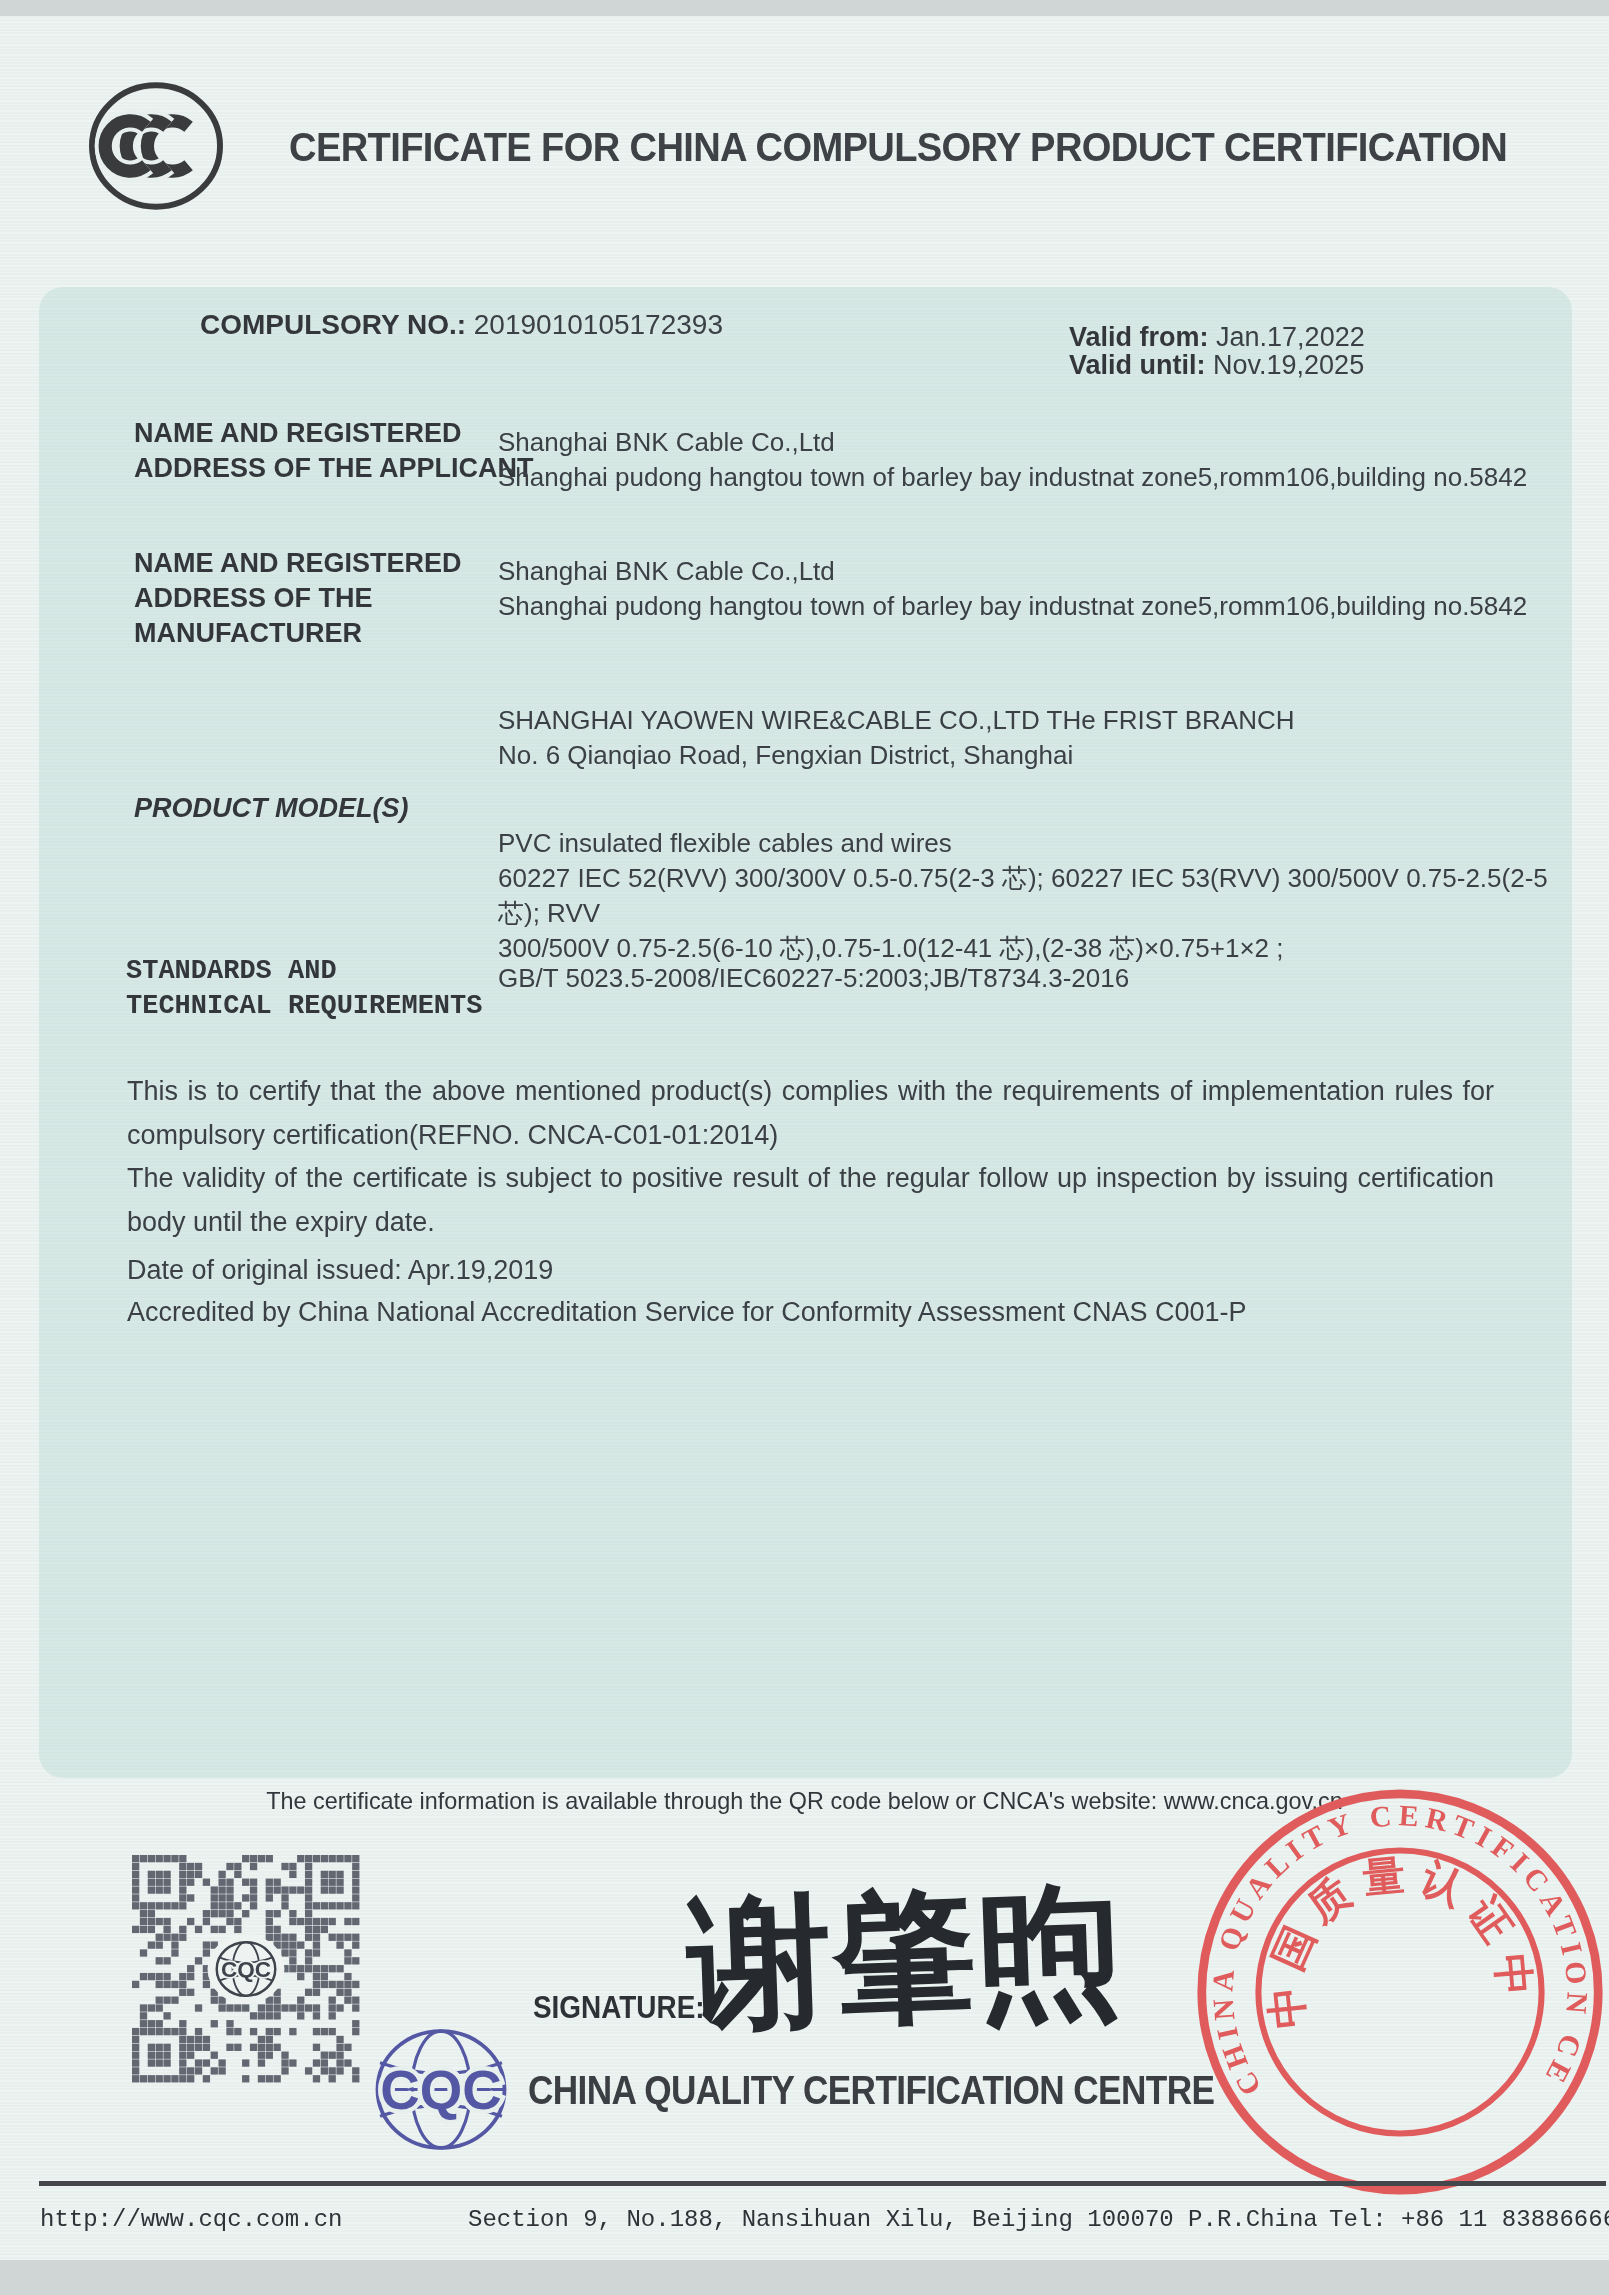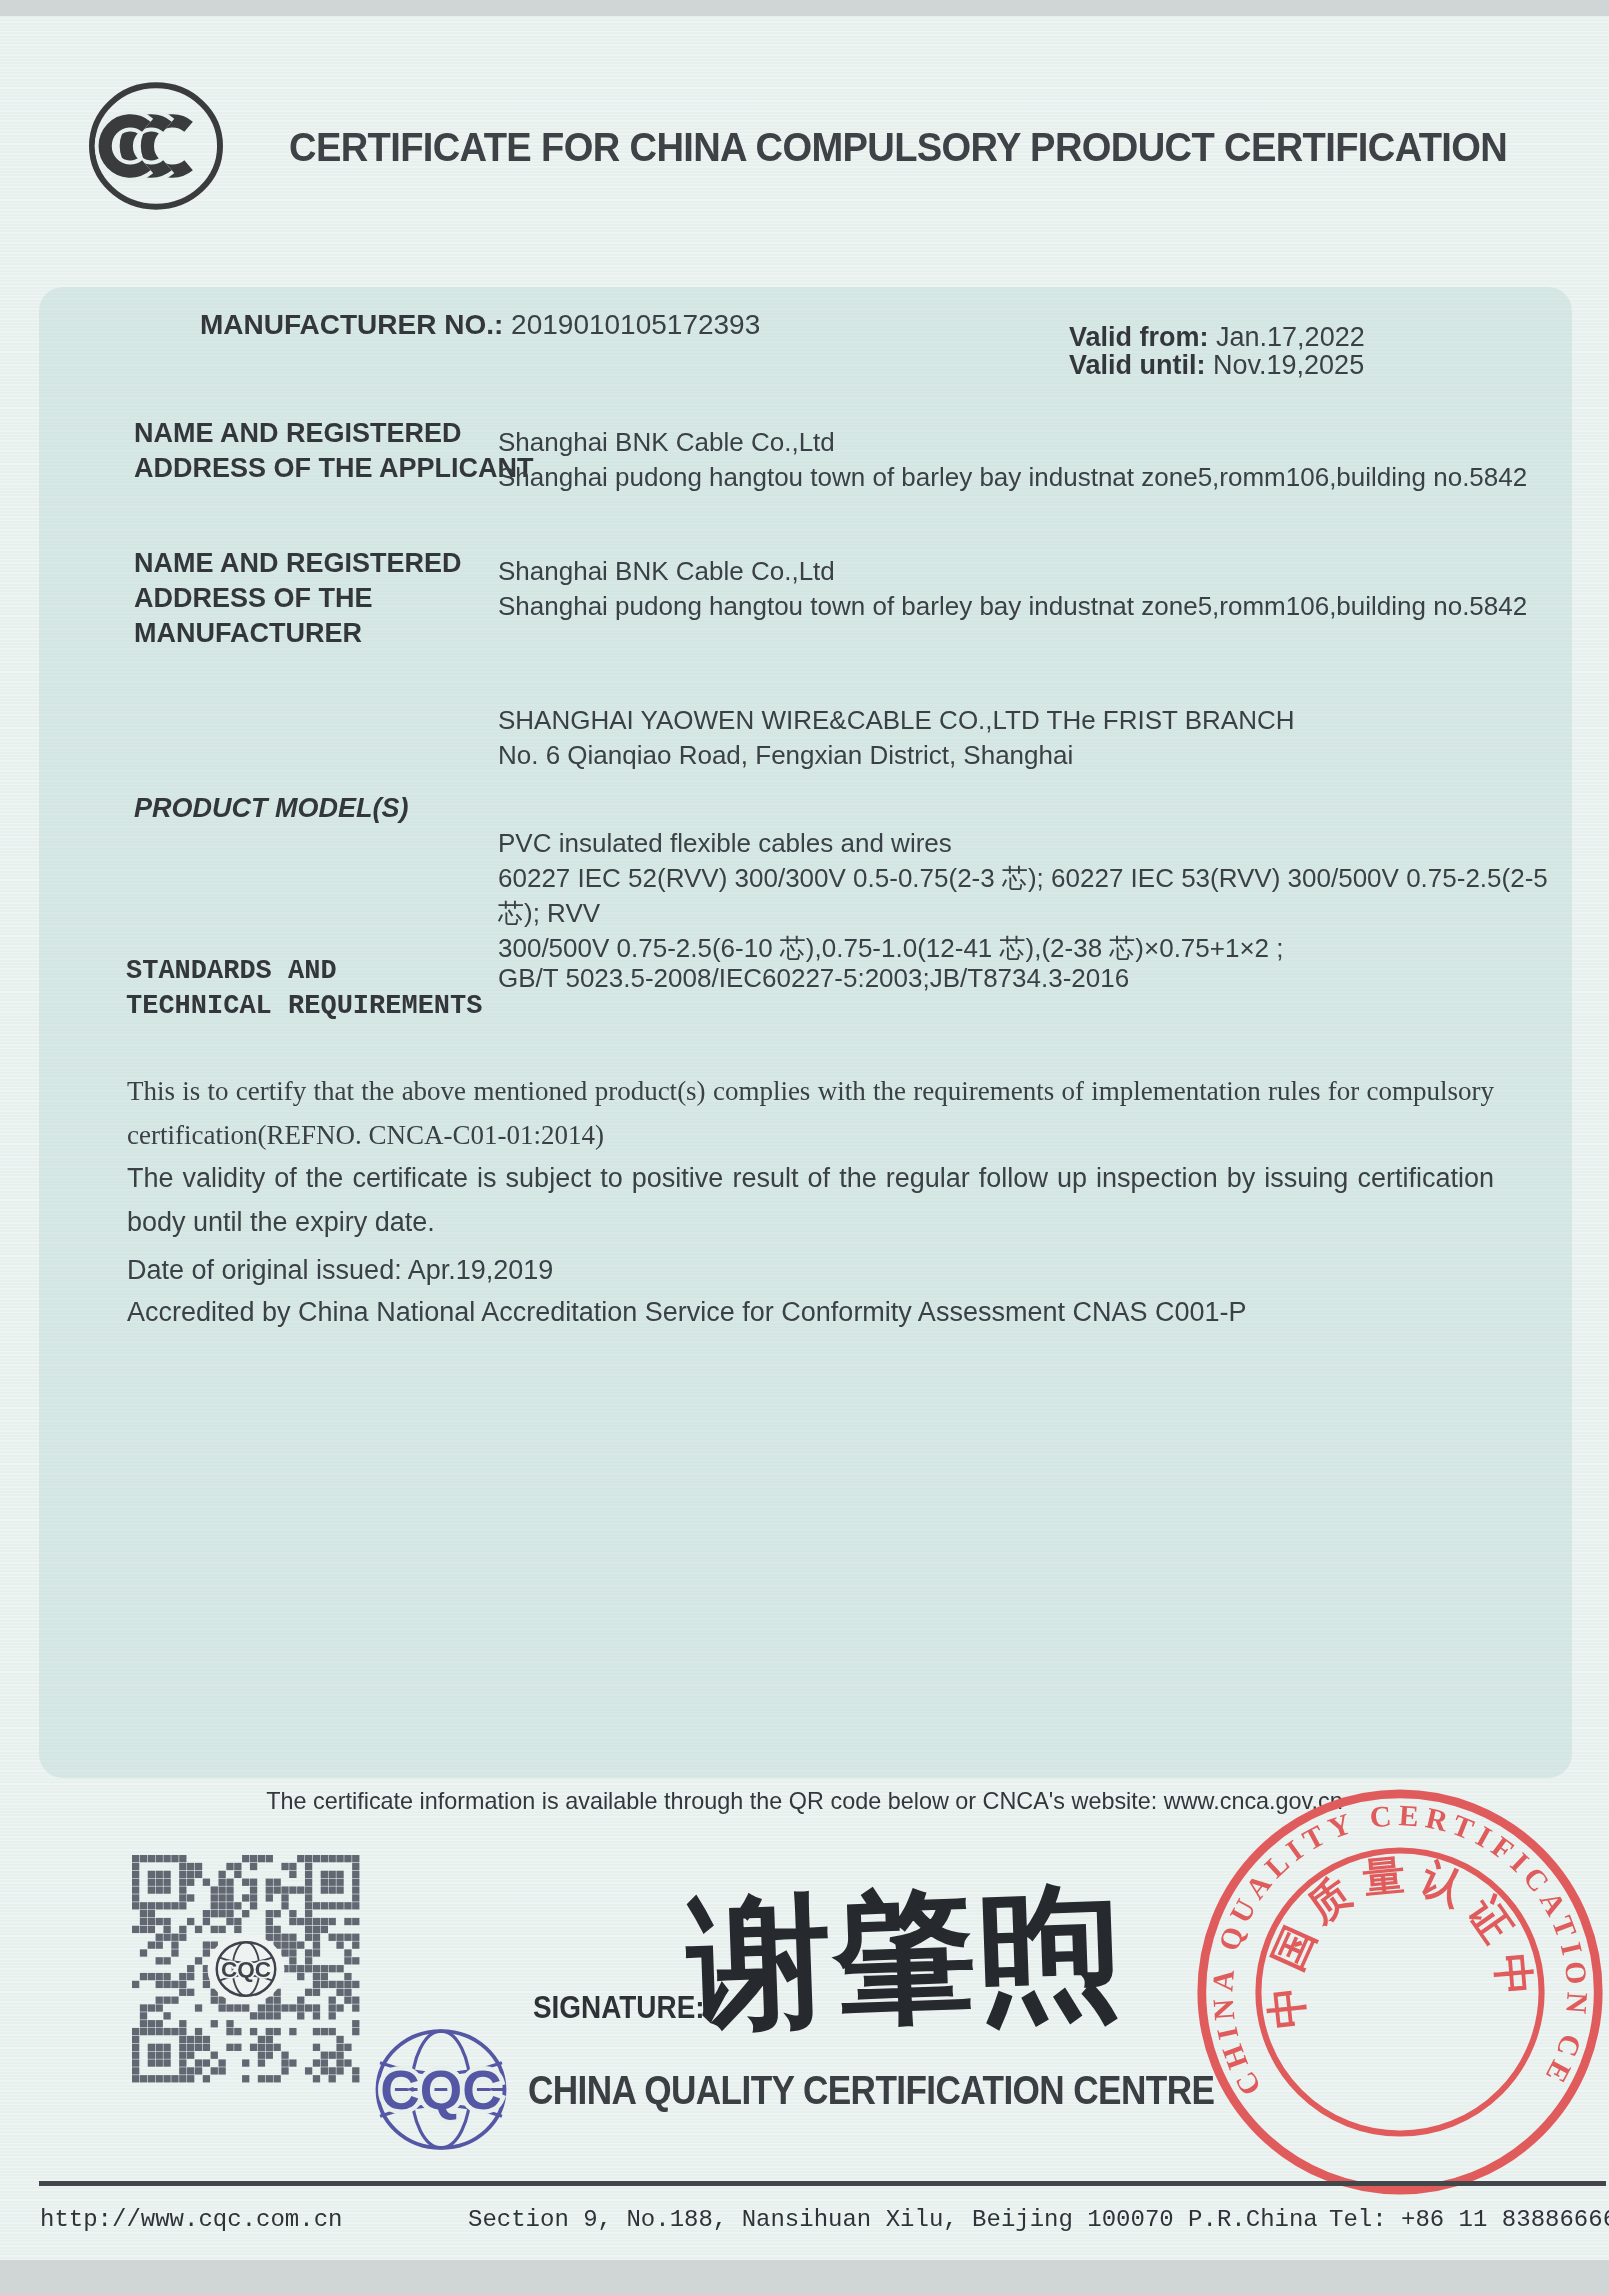--- a/index.html
+++ b/index.html
@@ -96,21 +96,21 @@
       <path d="M 122.4,129.1 A 38,38 0 1 1 122.4,70.9" fill="none" stroke="#3a3b3d" stroke-width="20"></path>
 
       <path d="M 90.4,129.1 A 38,38 0 1 1 90.4,70.9" fill="none" stroke="#e8f0ee" stroke-width="32"></path>
       <path d="M 90.4,129.1 A 38,38 0 1 1 90.4,70.9" fill="none" stroke="#3a3b3d" stroke-width="20"></path>
     </svg>
   </div>
 
   <div class="abs title">CERTIFICATE FOR CHINA COMPULSORY PRODUCT CERTIFICATION</div>
 
   <div class="abs certline">
-    <b>MANUFACTURER NO.:</b>
+    <b>COMPULSORY NO.:</b>
     <span>2019010105172393</span>
   </div>
 
   <div class="abs validline" style="left:1069px;top:306px;">
     <b>Valid from:</b>
     <span>Jan.17,2022</span>
   </div>
   <div class="abs validline" style="left:1069px;top:334px;">
     <b>Valid until:</b>
     <span>Nov.19,2025</span>
@@ -132,21 +132,21 @@
 
   <div class="abs flabel" style="left:134px;top:775px;font-style:italic;">PRODUCT MODEL(S)</div>
   <div class="abs fvalue" style="left:498px;top:810px;">PVC insulated flexible cables and wires
 60227 IEC 52(RVV) 300/300V 0.5-0.75(2-3 芯); 60227 IEC 53(RVV) 300/500V 0.75-2.5(2-5 芯); RVV
 300/500V 0.75-2.5(6-10 芯),0.75-1.0(12-41 芯),(2-38 芯)×0.75+1×2 ;</div>
 
   <div class="abs flabel" style="left:126px;top:938px;font-family:Liberation Mono, monospace;">STANDARDS AND
 TECHNICAL REQUIREMENTS</div>
   <div class="abs fvalue" style="left:498px;top:945px;">GB/T 5023.5-2008/IEC60227-5:2003;JB/T8734.3-2016</div>
 
-  <div class="abs para just" style="top:1053px;font-family:Liberation Serif, serif;">This is to certify that the above mentioned product(s) complies with the requirements of implementation rules for compulsory certification(REFNO. CNCA-C01-01:2014)</div>
+  <div class="abs para just" style="top:1053px;">This is to certify that the above mentioned product(s) complies with the requirements of implementation rules for compulsory certification(REFNO. CNCA-C01-01:2014)</div>
   <div class="abs para just" style="top:1140px;">The validity of the certificate is subject to positive result of the regular follow up inspection by issuing certification body until the expiry date.</div>
   <div class="abs para" style="top:1232px;">Date of original issued: Apr.19,2019</div>
   <div class="abs para" style="top:1274px;">Accredited by China National Accreditation Service for Conformity Assessment CNAS C001-P</div>
 
   <div class="abs notice">The certificate information is available through the QR code below or CNCA's website: www.cnca.gov.cn</div>
 
   <div class="abs qr">
     <svg id="qr-pattern" width="228" height="228" viewBox="0 0 319 319">
         <rect x="0" y="0" width="10.2" height="10.2" fill="#565b66" opacity="0.92"></rect>
         <rect x="11" y="0" width="10.2" height="10.2" fill="#565b66" opacity="0.92"></rect>

